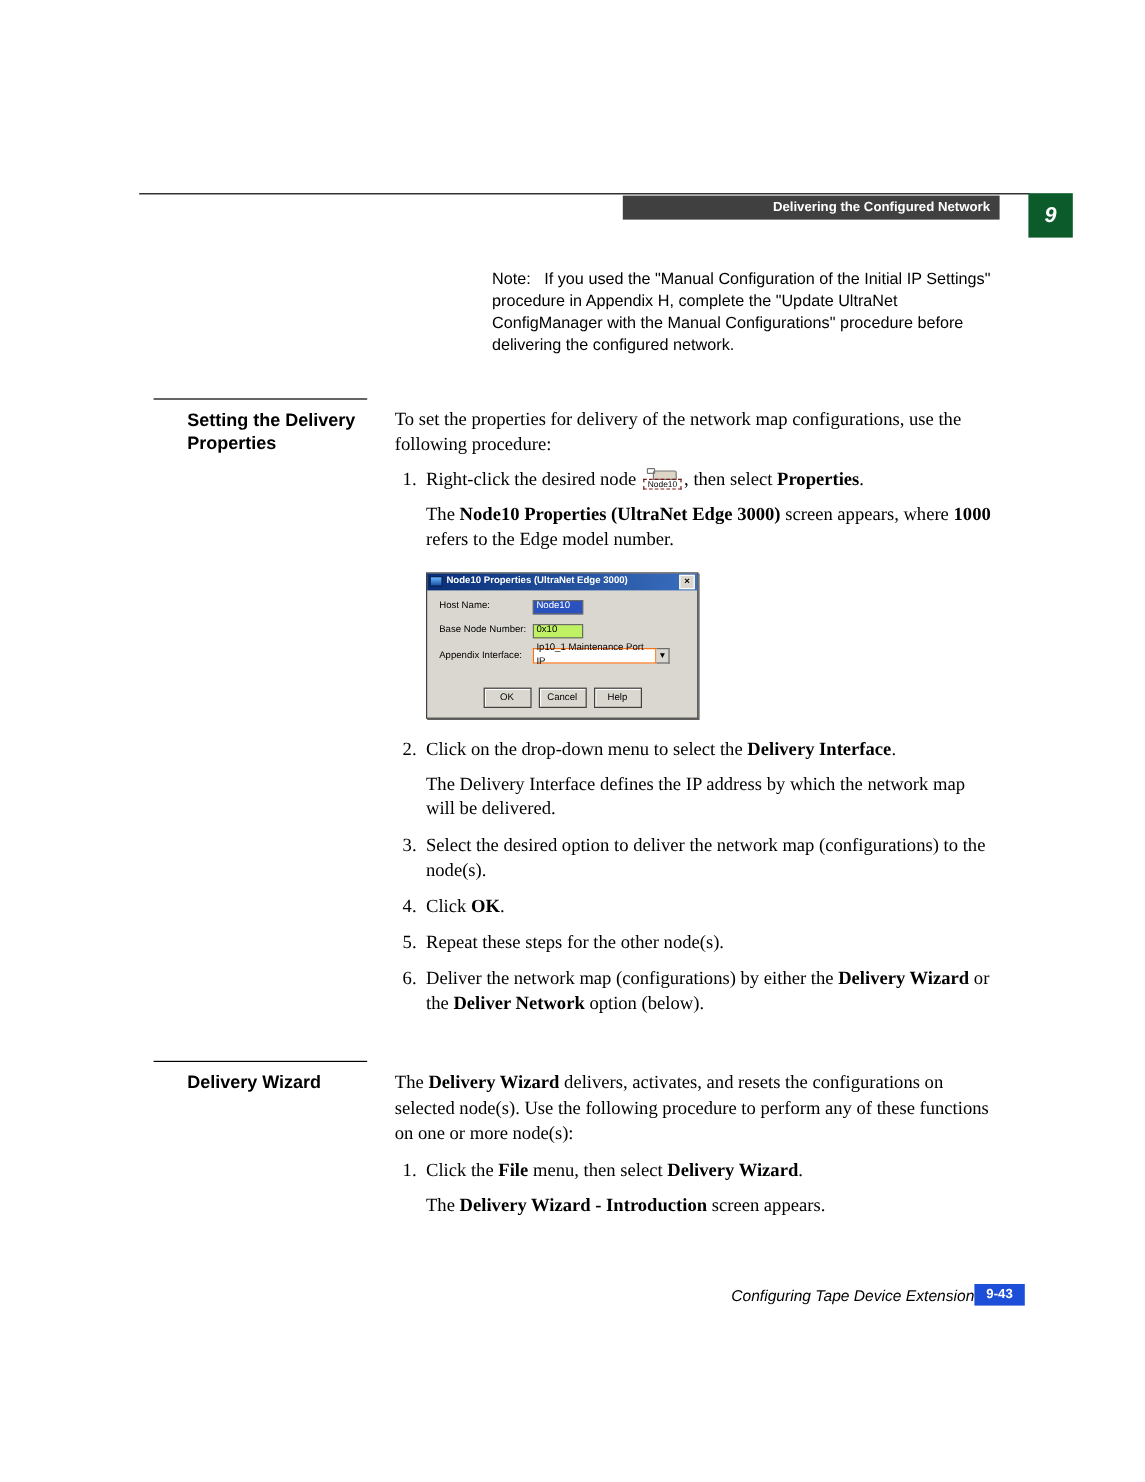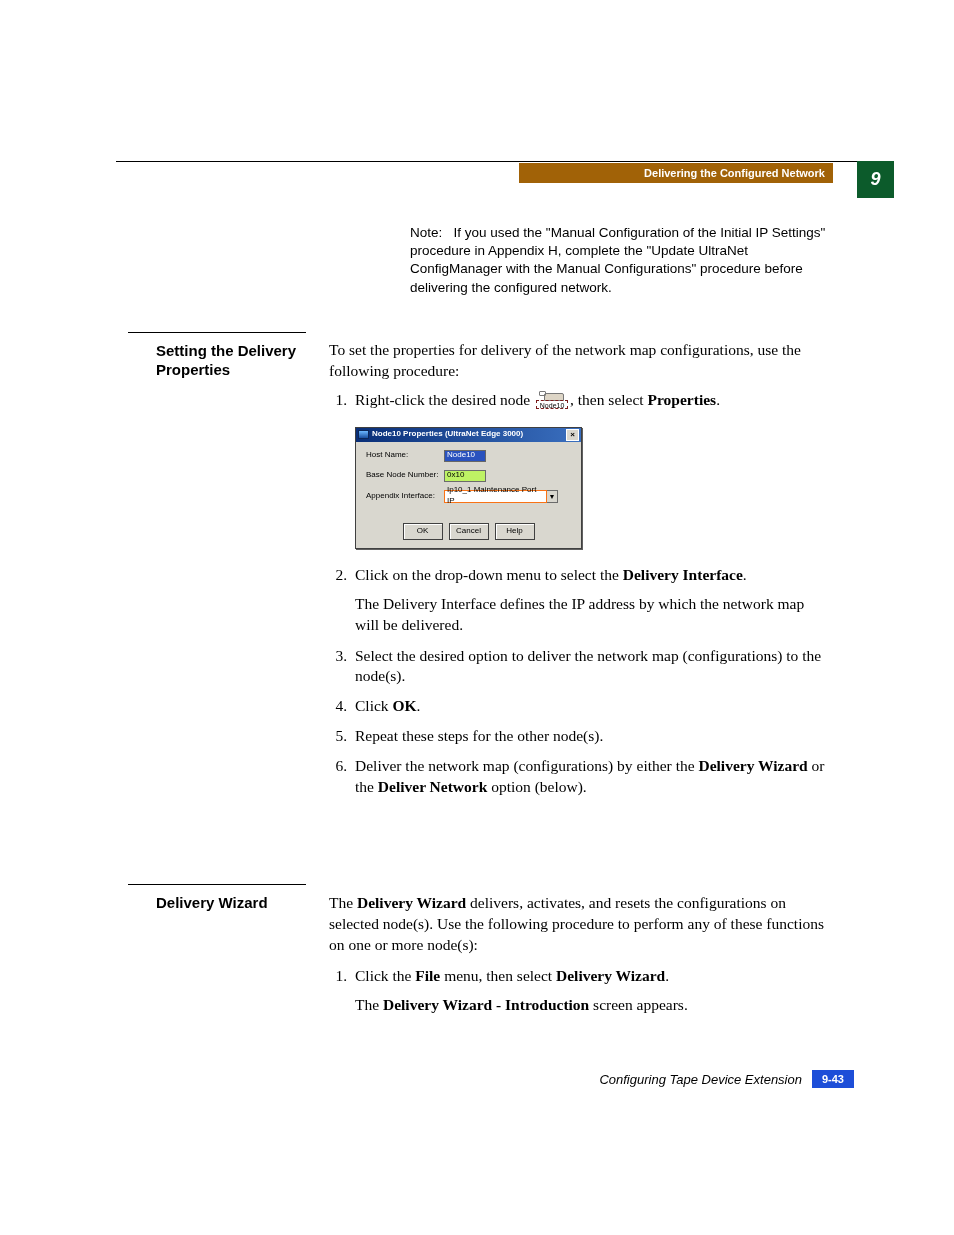--- a/index.html
+++ b/index.html
@@ -24,21 +24,21 @@
     width: 742px;
     height: 1px;
     background: #000;
   }
   .header-green {
     position: absolute;
     left: 519px;
     top: 163px;
     width: 314px;
     height: 20px;
-    background: #a16207;
+    background: #404040;
     color: #fff;
     font-size: 11px;
     font-weight: bold;
     font-family: Arial, Helvetica, sans-serif;
     display: flex;
     align-items: center;
     justify-content: flex-end;
     padding-right: 8px;
     box-sizing: border-box;
   }
@@ -242,21 +242,20 @@
   
   .footer {
     position: absolute;
     left: 116px;
     top: 1069px;
     width: 738px;
     height: 20px;
     display: flex;
     justify-content: flex-end;
     align-items: center;
-    gap: 10px;
   }
   .footer-text {
     font-family: Arial, Helvetica, sans-serif;
     font-style: italic;
     font-size: 13px;
   }
   .footer-page {
     background: #1d4ed8;
     color: #fff;
     font-family: Arial, Helvetica, sans-serif;
@@ -292,20 +291,23 @@
   <div class="col-left section-title" style="top:342px">
     <span>Setting the Delivery Properties</span>
   </div>
 
   <div class="col-right body-serif" style="top:340px">
     <div>To set the properties for delivery of the network map configurations, use the following procedure:</div>
 
     <ol class="steps" style="margin-top:8px">
       <li>
         <span>Right-click the desired node </span><span class="node-icon"><span class="router"></span><span class="label">Node10</span></span><span>, then select </span><b>Properties</b><span>.</span>
+        <div class="indent-text">
+          <span>The </span><b>Node10 Properties (UltraNet Edge 3000)</b><span> screen appears, where </span><b>1000</b><span> refers to the Edge model number.</span>
+        </div>
 
         
         <div class="dialog">
           <div class="titlebar">
             <span class="dlg-title-icon"></span>
             <span class="title-text">Node10 Properties (UltraNet Edge 3000)</span>
             <span class="close-x">×</span>
           </div>
           <div class="body">
             <div class="row">

